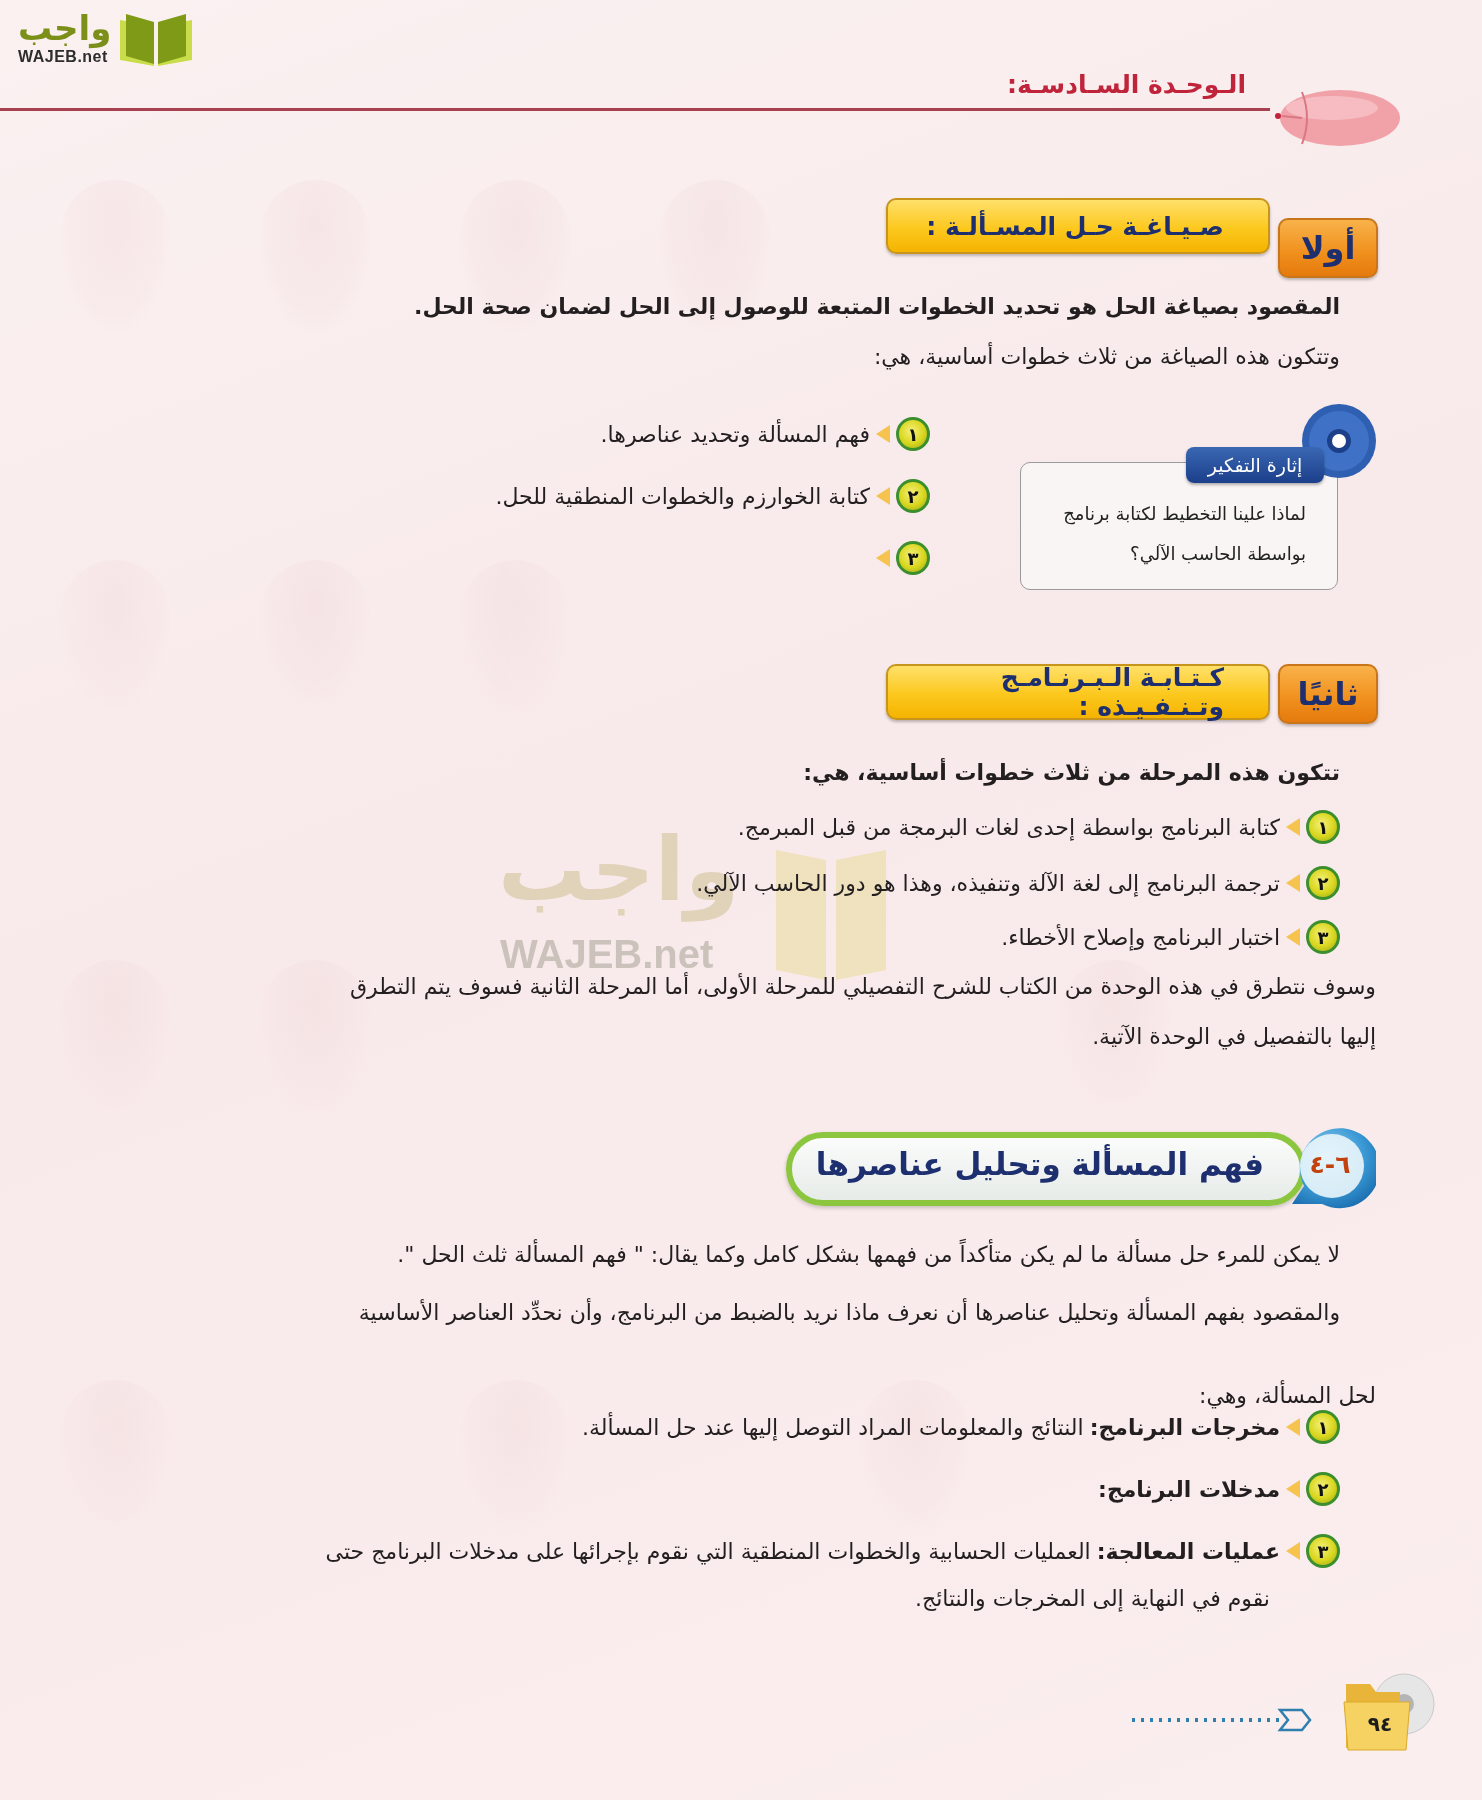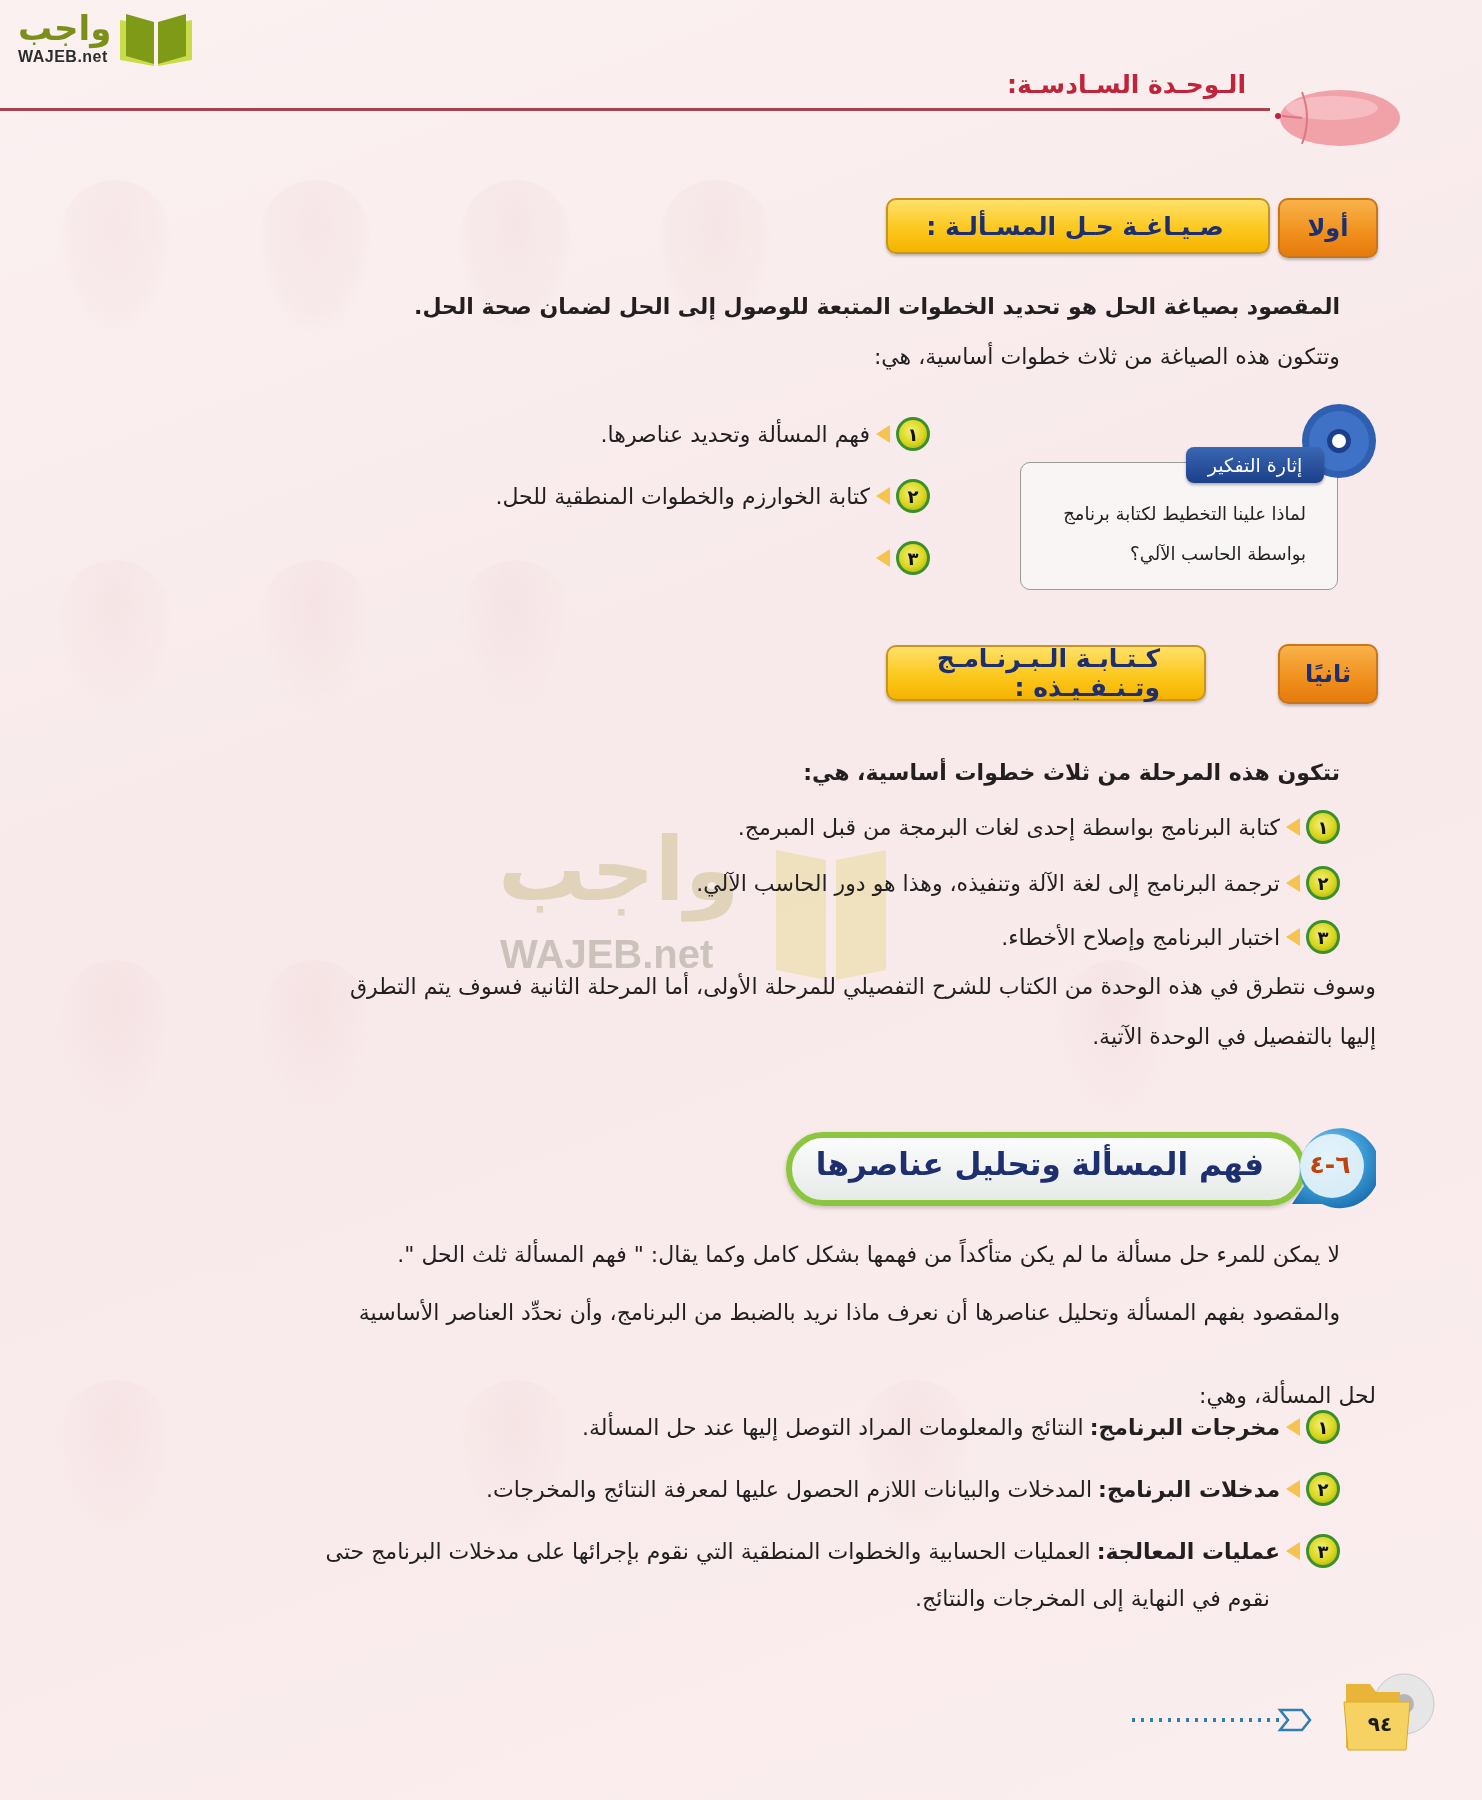--- a/index.html
+++ b/index.html
@@ -26,21 +26,21 @@
   
   .header-line { left:0; top:108px; width:1270px; height:3px; background:#a8414f; }
   .unit-title { right:236px; top:70px; font-size:25px; font-weight:bold; color:#c0243a; }
   .mouse { left:1262px; top:86px; width:140px; height:64px; }
 
   
   .sec-badge { width:96px; height:56px; border-radius:10px;
     background: linear-gradient(#f9b24a, #f08f1c 60%, #e57a0d);
     border:2px solid #c9761a; box-shadow: 0 2px 3px rgba(0,0,0,0.25);
     display:flex; align-items:center; justify-content:center;
-    font-size:24px; font-weight:bold; color:#1e2f6f; }
+    font-size:32px; font-weight:bold; color:#1e2f6f;margin-top:20px; }
   .sec-bar { height:56px; border-radius:10px;
     background: linear-gradient(#ffe06a, #fcc81e 55%, #f5b300);
     border:2px solid #c7941c; box-shadow: 0 2px 3px rgba(0,0,0,0.25);
     display:flex; align-items:center; justify-content:flex-start; padding-right:44px; box-sizing:border-box;
     font-size:25px; font-weight:bold; color:#1e2f6f; direction:rtl; letter-spacing:1px; }
 
   .para { font-size:22px; line-height:30px; }
   .bold { font-weight:bold; }
 
   
@@ -149,21 +149,21 @@
   <circle cx="39" cy="39" r="12" fill="#1c3f8a"></circle>
   <circle cx="39" cy="39" r="7" fill="#ffffff"></circle>
 </svg>
 <div class="abs think-label">إثارة التفكير</div>
 <div class="abs think-text rtl">
   <div>لماذا علينا التخطيط لكتابة برنامج</div>
   <div>بواسطة الحاسب الآلي؟</div>
 </div>
 
 <div class="abs sec-badge" style="left:1278px;top:644px;">ثانيًا</div>
-<div class="abs sec-bar" style="left:886px;top:645px;width:320px;">كـتـابـة الـبـرنـامـج وتـنـفـيـذه :</div>
+<div class="abs sec-bar" style="left:886px;top:664px;width:384px;">كـتـابـة الـبـرنـامـج وتـنـفـيـذه :</div>
 
 <div class="abs para bold rtl" style="right:142px;top:758px;width:1100px;">تتكون هذه المرحلة من ثلاث خطوات أساسية، هي:</div>
 
 <svg class="abs wm" viewBox="0 0 400 150">
   <path d="M280 20 L330 30 L330 150 L280 140 Z" fill="#e8dc9a"></path>
   <path d="M390 20 L340 30 L340 150 L390 140 Z" fill="#e8dc9a"></path>
 </svg>
 <div class="abs wm-ar" style="opacity:0.7">واجب</div>
 <div class="abs wm-en" style="opacity:0.7">WAJEB.net</div>
 
@@ -208,21 +208,20 @@
 <div class="abs bullet-row" style="right:142px;top:1410px;">
   <div class="num-bullet">١</div>
   <div class="arrow-tip"></div>
   <div class="bullet-text bold">مخرجات البرنامج:</div>
   <div class="bullet-text">النتائج والمعلومات المراد التوصل إليها عند حل المسألة.</div>
 </div>
 <div class="abs bullet-row" style="right:142px;top:1472px;">
   <div class="num-bullet">٢</div>
   <div class="arrow-tip"></div>
   <div class="bullet-text bold">مدخلات البرنامج:</div>
-  <div class="bullet-text">المدخلات والبيانات اللازم الحصول عليها لمعرفة النتائج والمخرجات.</div>
 </div>
 <div class="abs bullet-row" style="right:142px;top:1534px;">
   <div class="num-bullet">٣</div>
   <div class="arrow-tip"></div>
   <div class="bullet-text bold">عمليات المعالجة:</div>
   <div class="bullet-text">العمليات الحسابية والخطوات المنطقية التي نقوم بإجرائها على مدخلات البرنامج حتى</div>
 </div>
 <div class="abs para rtl" style="right:212px;top:1584px;width:1000px;">نقوم في النهاية إلى المخرجات والنتائج.</div>
 
 <svg class="abs dots-arrow" viewBox="0 0 200 40">

